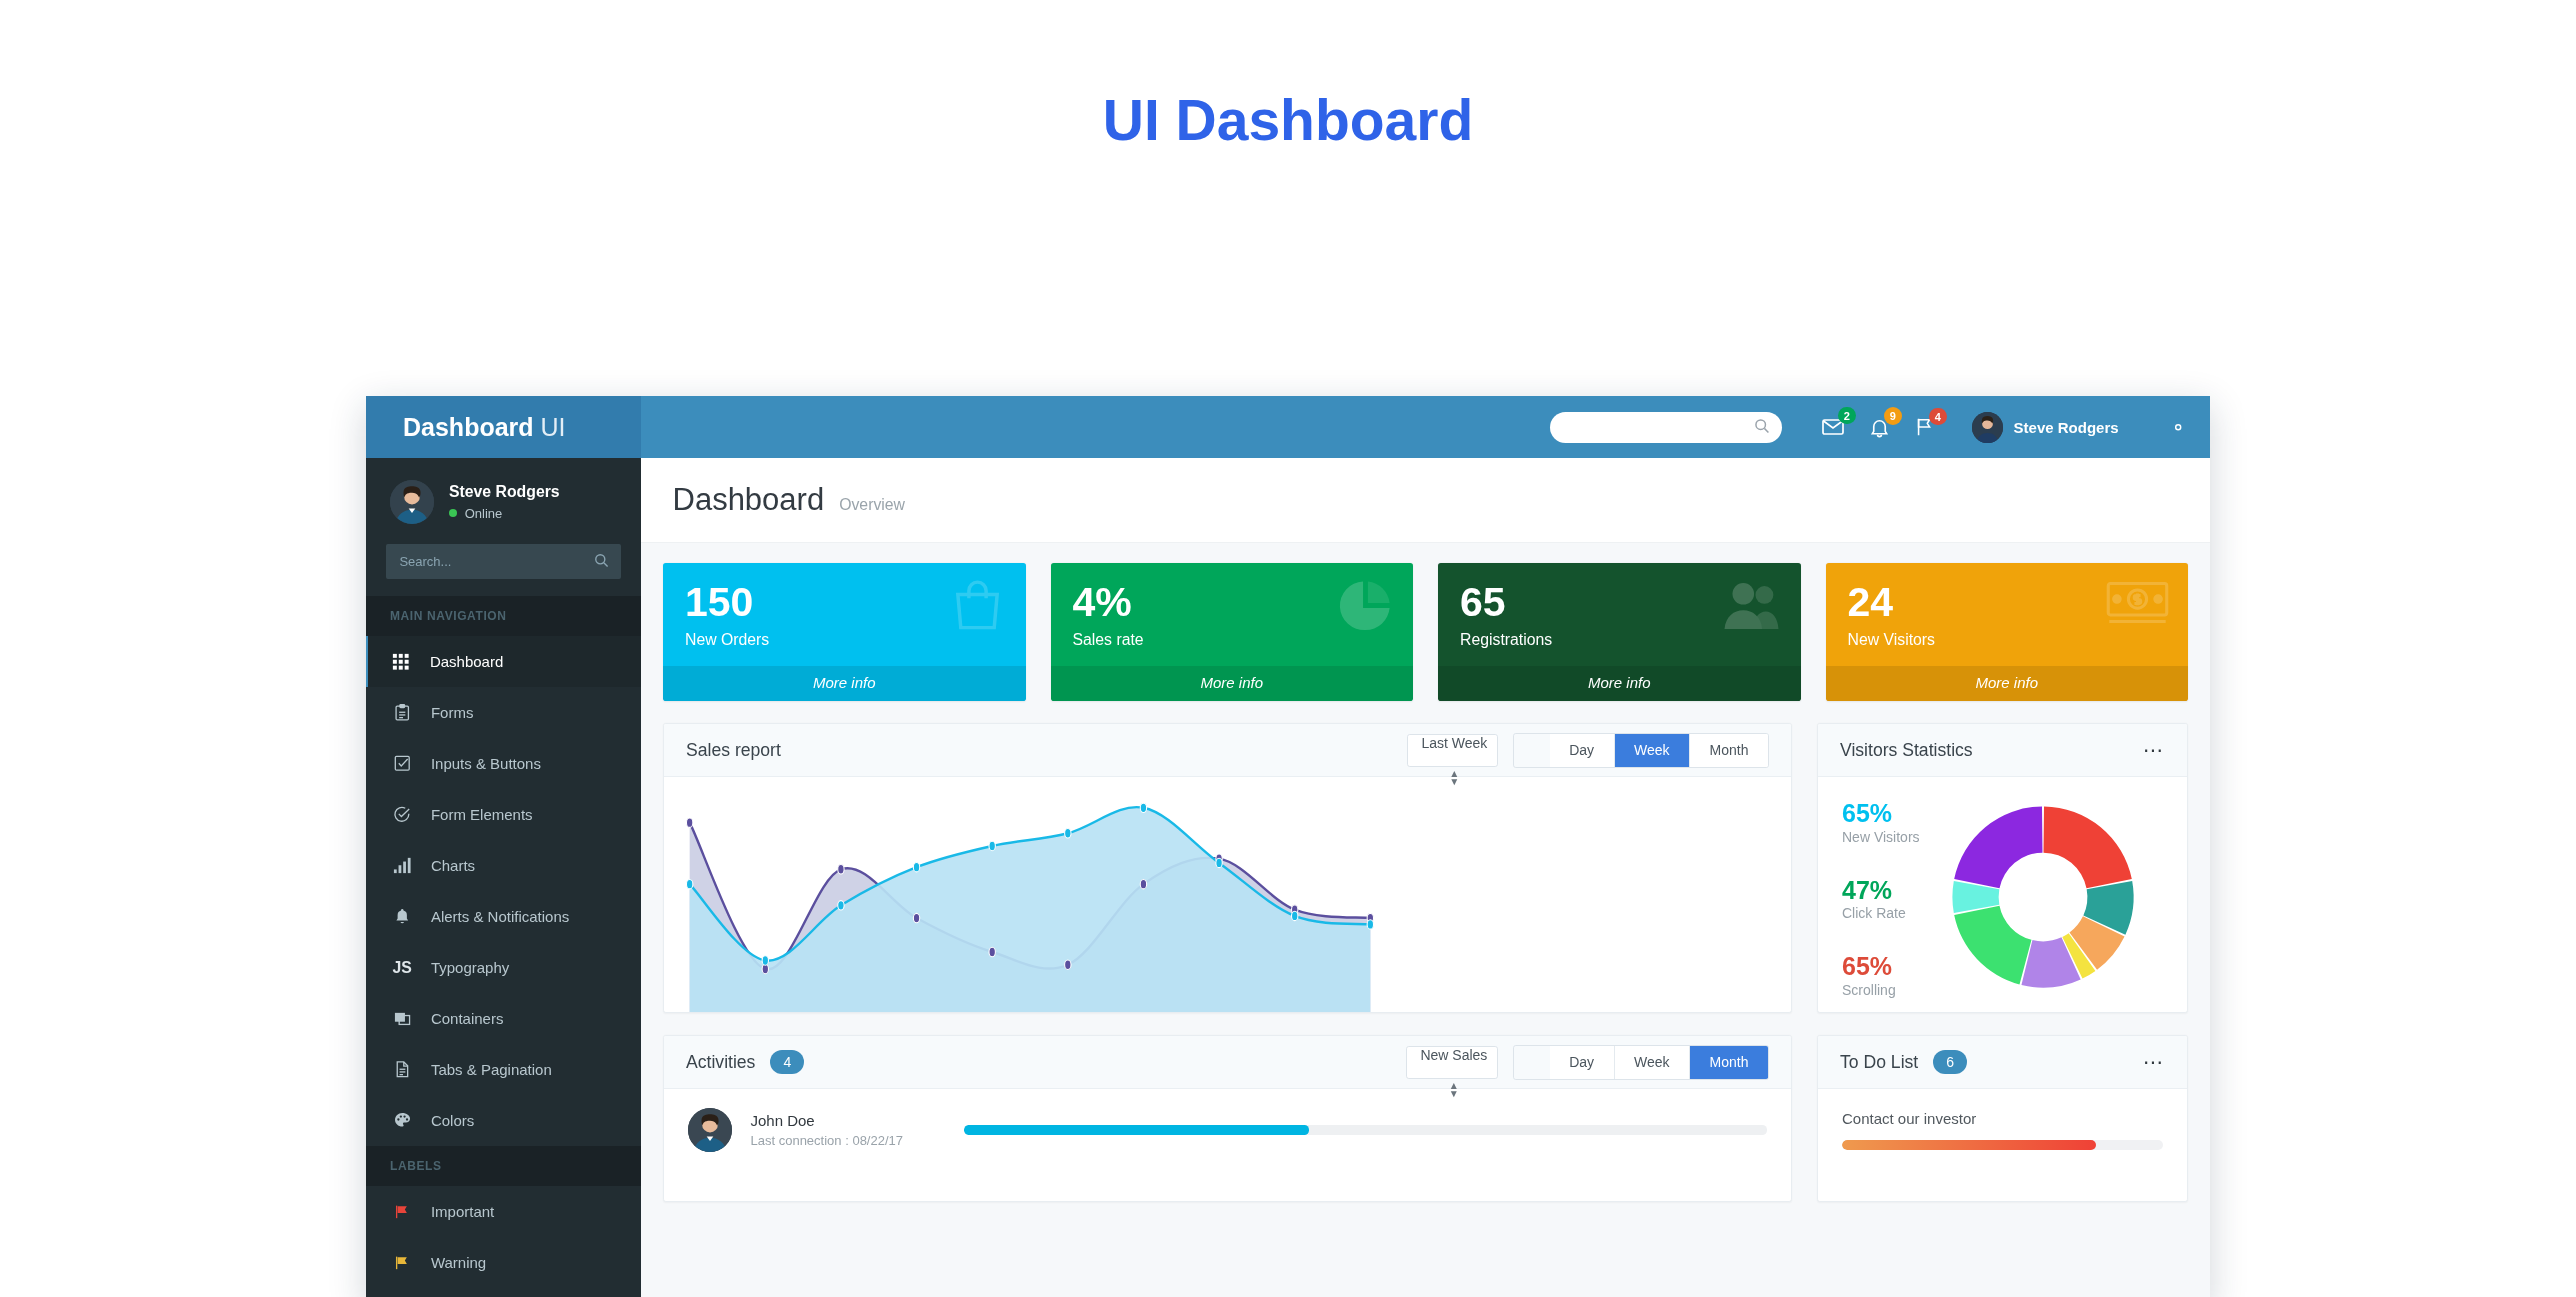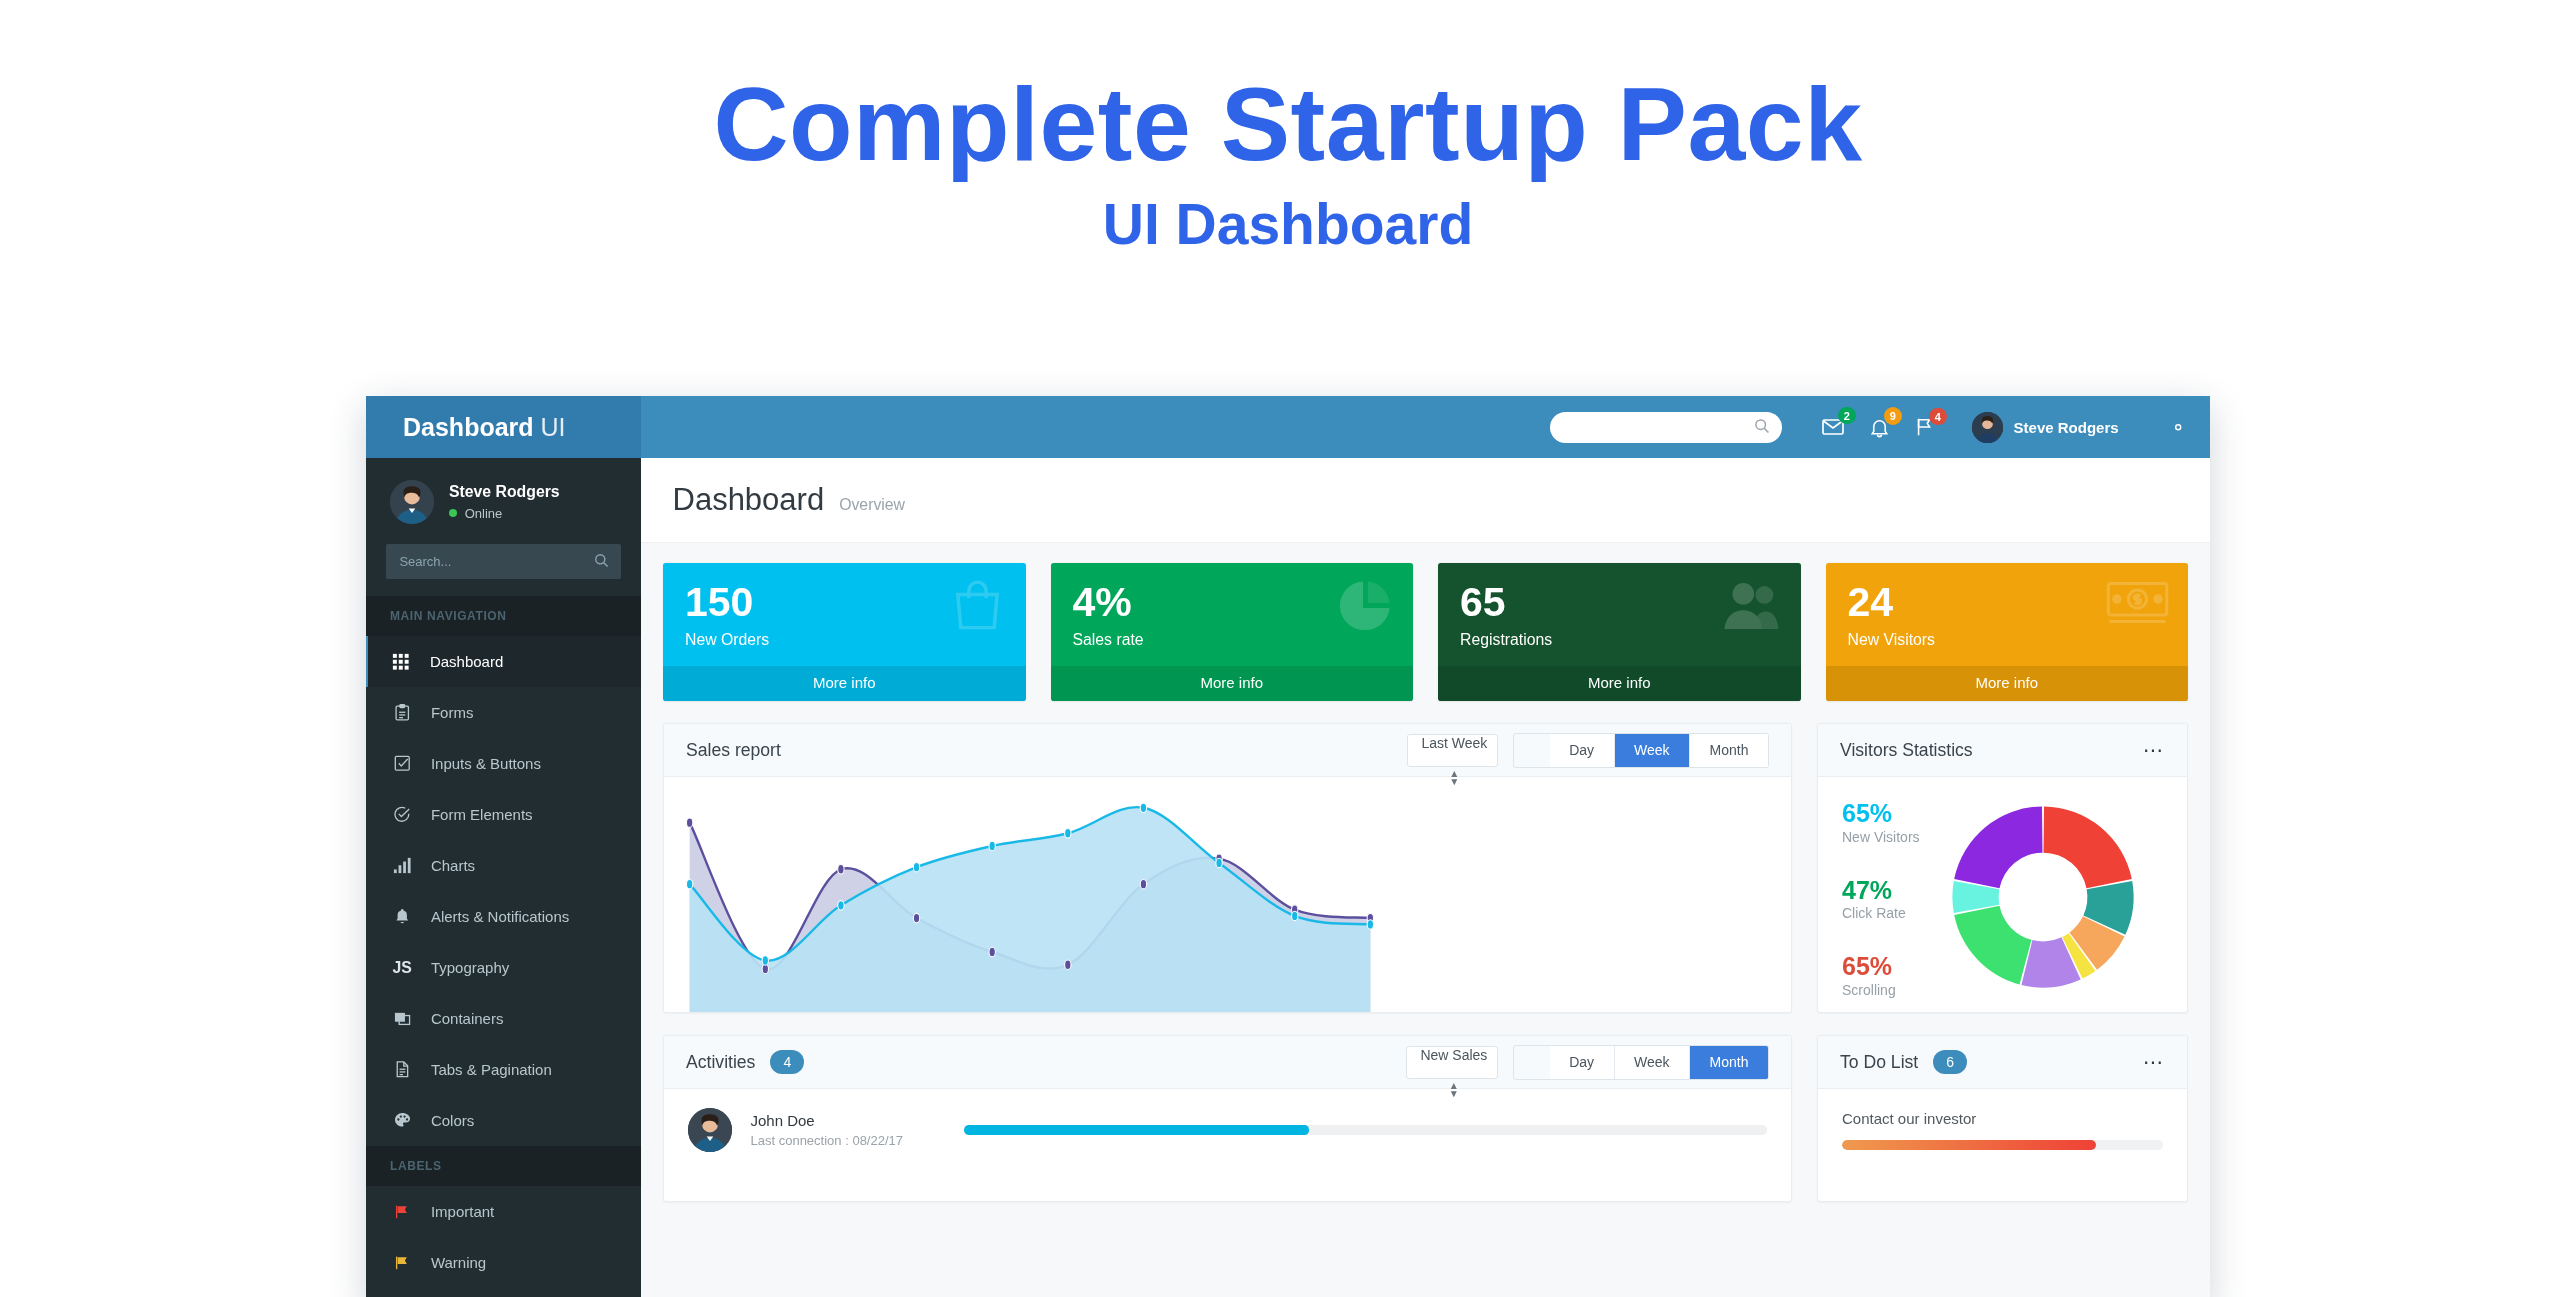--- a/index.html
+++ b/index.html
@@ -122,21 +122,21 @@
   .cards { display: flex; gap: 25px; }
   .card {
     flex: 1; border-radius: 2.8px; position: relative; overflow: hidden;
     color: #ffffff; box-shadow: 0 0.9px 1.9px rgba(0,0,0,0.07);
   }
   .card-body { padding: 18.5px 22px 16.7px 22px; position: relative; z-index: 2; }
   .card-num { font-size: 41px; font-weight: 700; line-height: 1.0; }
   .card-label { font-size: 15.8px; margin-top: 8.3px; font-weight: 400; }
   .card-foot {
     text-align: center; font-size: 15px; padding: 8.3px 0 10.2px;
-    background: rgba(0,0,0,0.10); position: relative; z-index: 2; cursor: pointer;
+    background: rgba(0,0,0,0.10); position: relative; z-index: 2; cursor: pointer; font-style: italic;
   }
   .card-bgico {
     position: absolute; right: 18.5px; top: 13px; z-index: 1;
     opacity: 0.18; line-height: 0;
   }
 
   
   .row2 { display: flex; gap: 25px; margin-top: 22px; }
   .panel {
     background: #ffffff; border-radius: 2.8px; border: 0.9px solid #e8edf1;
@@ -194,21 +194,20 @@
   
   .todo-body { padding: 20.4px 24px 0 24px; }
   .todo-text { font-size: 15px; color: #51585e; }
   .todo-track { height: 10.2px; border-radius: 5.6px; background: #f0f1f3; margin-top: 13px; overflow: hidden; }
   .todo-fill { height: 100%; border-radius: 5.6px; }
 </style>
 </head>
 <body>
 
 <div class="promo">
-  <div class="promo-title">Complete Startup Pack</div>
   <div class="promo-sub">UI Dashboard</div>
 </div>
 
 <div class="app">
 
   <div class="navbar">
     <div class="brand">
       <div class="brand-text"><span>Dashboard</span><span class="light"> UI</span></div>
     </div>
     <div class="navbar-main">

